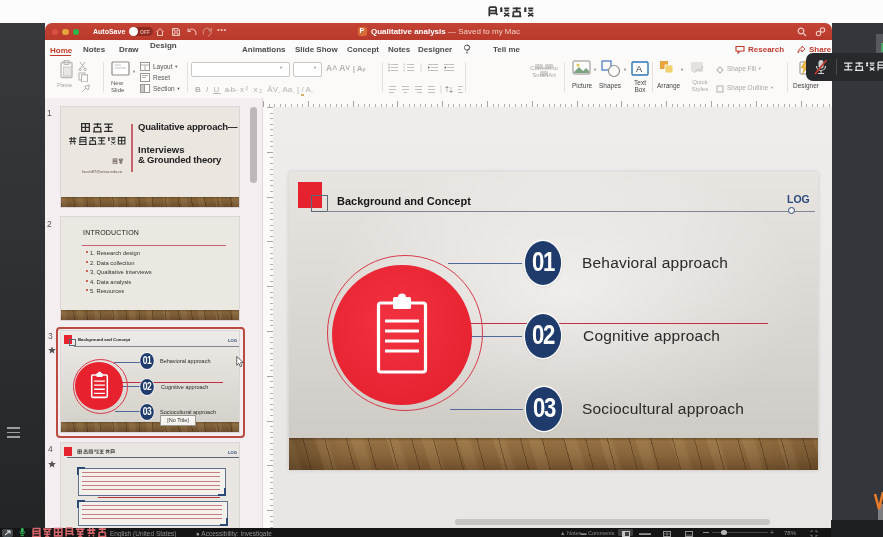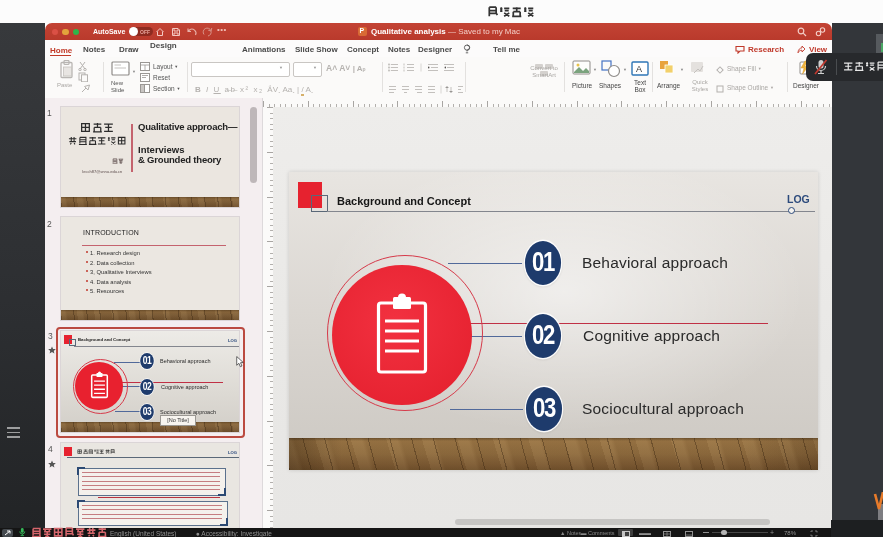--- a/index.html
+++ b/index.html
@@ -127,21 +127,21 @@
         <circle cx="4" cy="3.6" r="2.6" fill="none" stroke="#555" stroke-width="0.9"></circle>
       </svg>
   <div class="a" style="left:448px;top:5px;">Tell me</div>
   <svg class="a" style="left:690px;top:4.5px" width="10" height="9" viewBox="0 0 10 9">
         <path d="M1 1.5 H9 V6 H5 L3 8 V6 H1 Z" fill="none" stroke="#c0392b" stroke-width="1.1"></path>
       </svg>
   <div class="a" style="left:703px;top:5px;color:#c0392b;">Research</div>
   <svg class="a" style="left:752px;top:4.5px" width="10" height="9" viewBox="0 0 10 9">
         <path d="M5 1 L8 4 L5 7 V5.2 C3 5.2 2 6 1 7.8 C1 4.5 3 3 5 2.8 Z" fill="none" stroke="#c0392b" stroke-width="0.9"></path>
       </svg>
-  <div class="a" style="left:764px;top:5px;color:#c0392b;">View</div>
+  <div class="a" style="left:764px;top:5px;color:#c0392b;">Share</div>
 </div>
 
 <div class="a" id="ribbon" style="left:45px;top:57px;width:787px;height:41px;background:#fbfaf9;border-bottom:1px solid #d8d6d4;">
 
   <svg class="a" style="left:14px;top:3px" width="16" height="20" viewBox="0 0 16 20">
         <rect x="2" y="2.5" width="11" height="15" rx="1" fill="none" stroke="#b9b6b3" stroke-width="1.3"></rect>
         <rect x="5" y="0.5" width="5" height="4" rx="1" fill="none" stroke="#b9b6b3" stroke-width="1.2"></rect>
         <rect x="4.5" y="7" width="8" height="9" fill="#e8e5e2" stroke="#c5c2bf" stroke-width="0.8"></rect>
       </svg>
   <div class="a" style="left:12px;top:25px;font-size:6px;color:#aaa7a4;">Paste</div>

